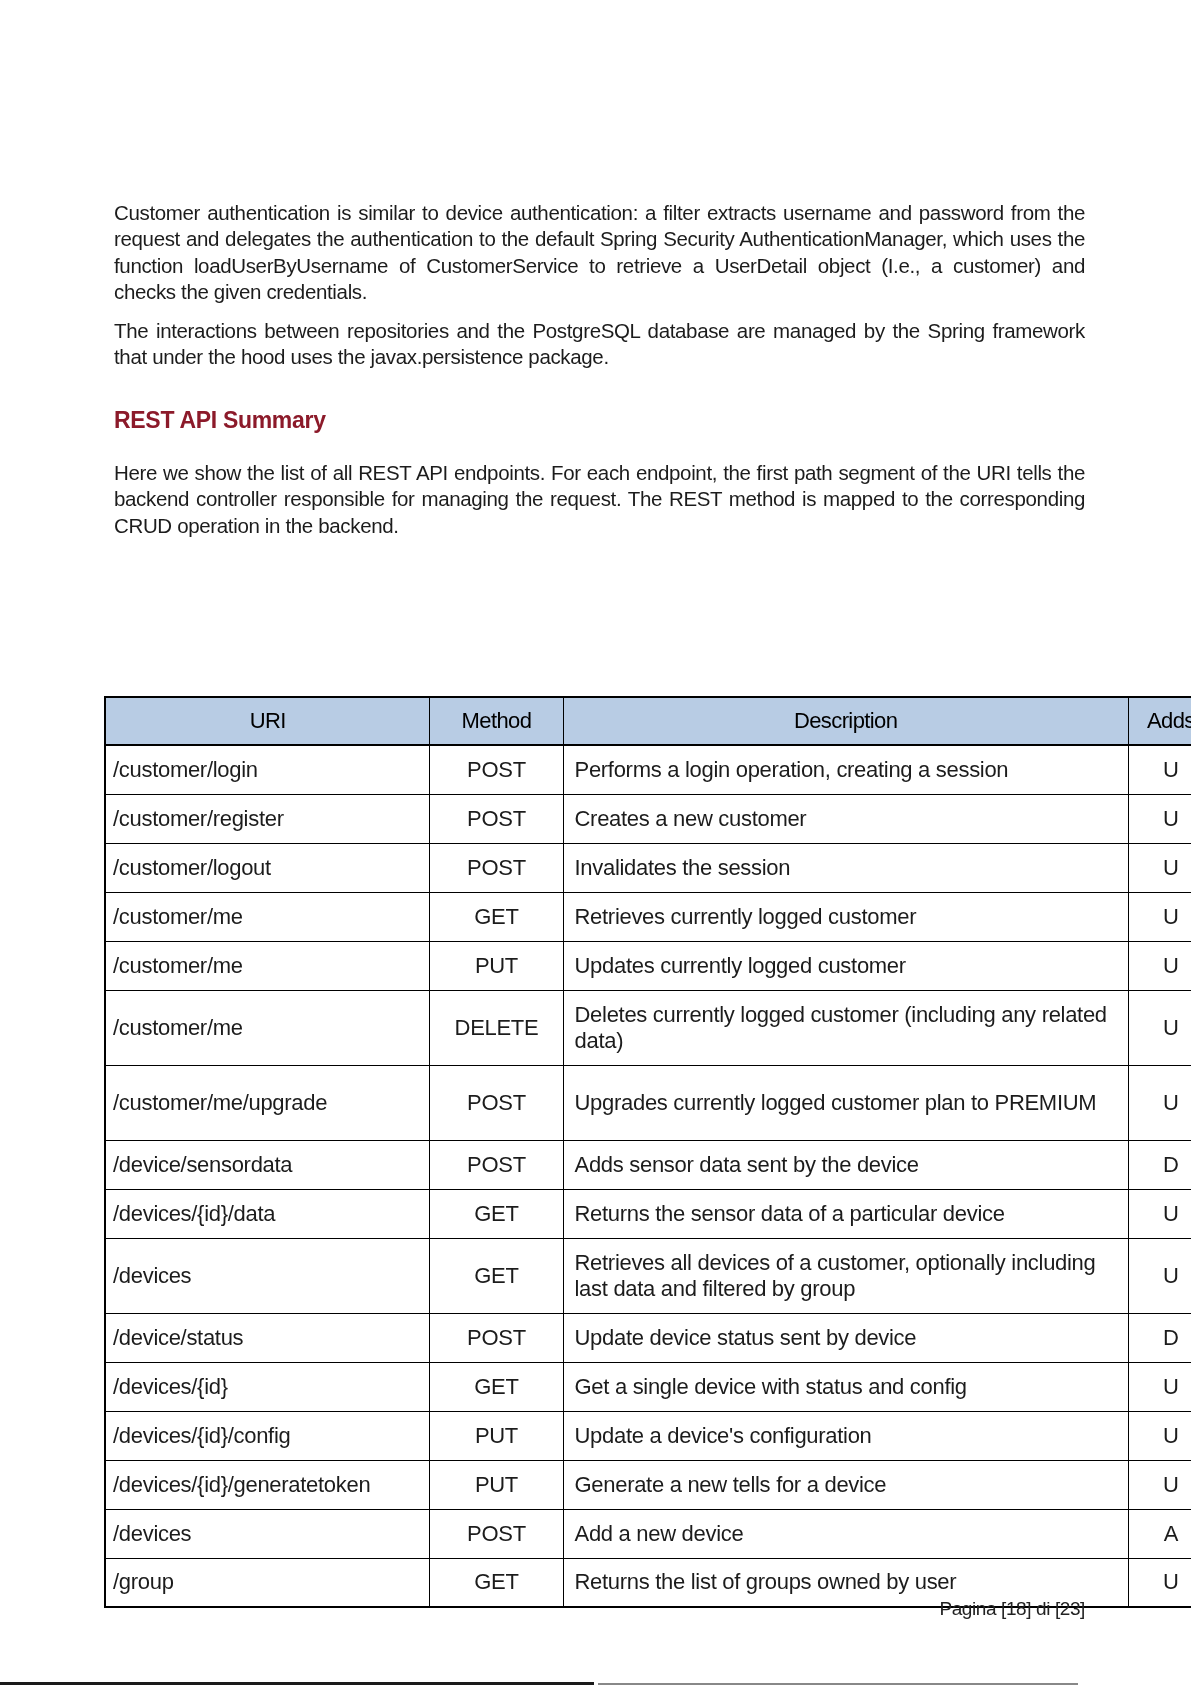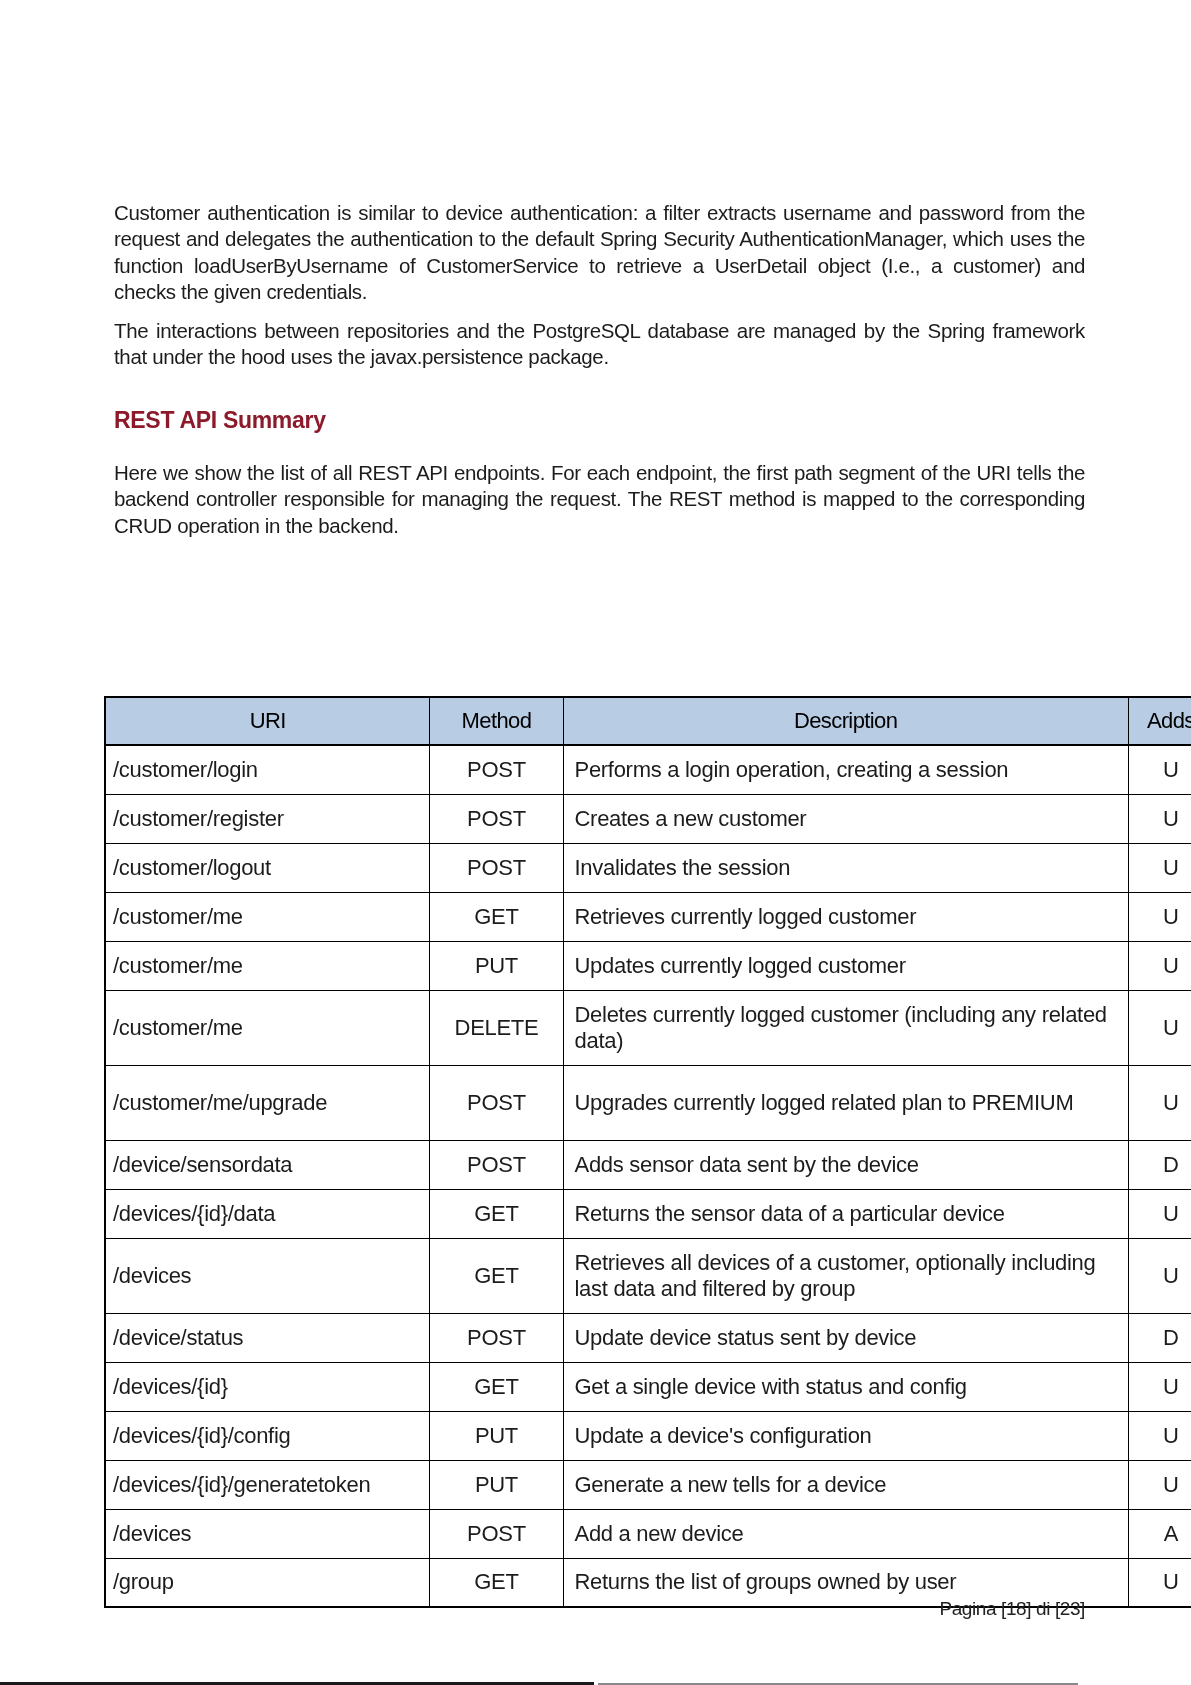--- a/index.html
+++ b/index.html
@@ -104,21 +104,21 @@
     </tr>
     <tr>
       <td class="tall">/customer/me</td>
       <td class="c">DELETE</td>
       <td class="desc">Deletes currently logged customer (including any related data)</td>
       <td class="c">U</td>
     </tr>
     <tr>
       <td class="tall">/customer/me/upgrade</td>
       <td class="c">POST</td>
-      <td class="desc">Upgrades currently logged related plan to PREMIUM</td>
+      <td class="desc">Upgrades currently logged customer plan to PREMIUM</td>
       <td class="c">U</td>
     </tr>
     <tr>
       <td>/device/sensordata</td>
       <td class="c">POST</td>
       <td class="desc">Adds sensor data sent by the device</td>
       <td class="c">D</td>
     </tr>
     <tr>
       <td>/devices/{id}/data</td>

